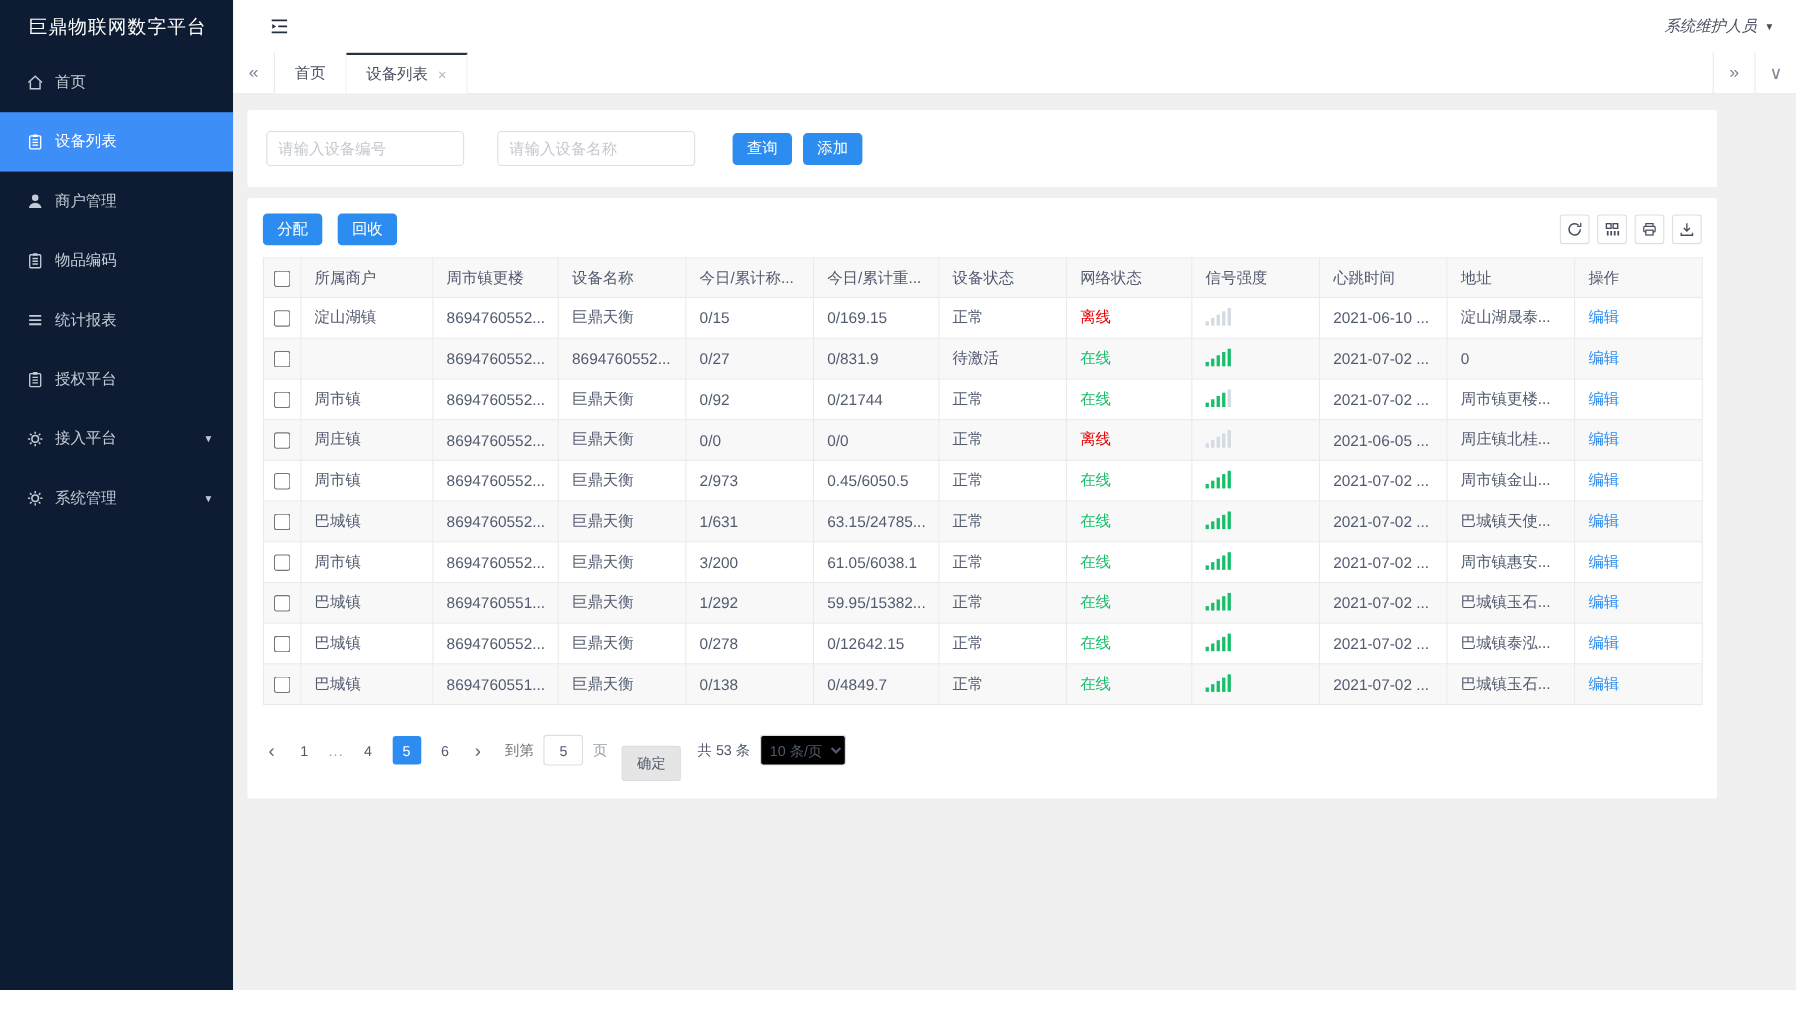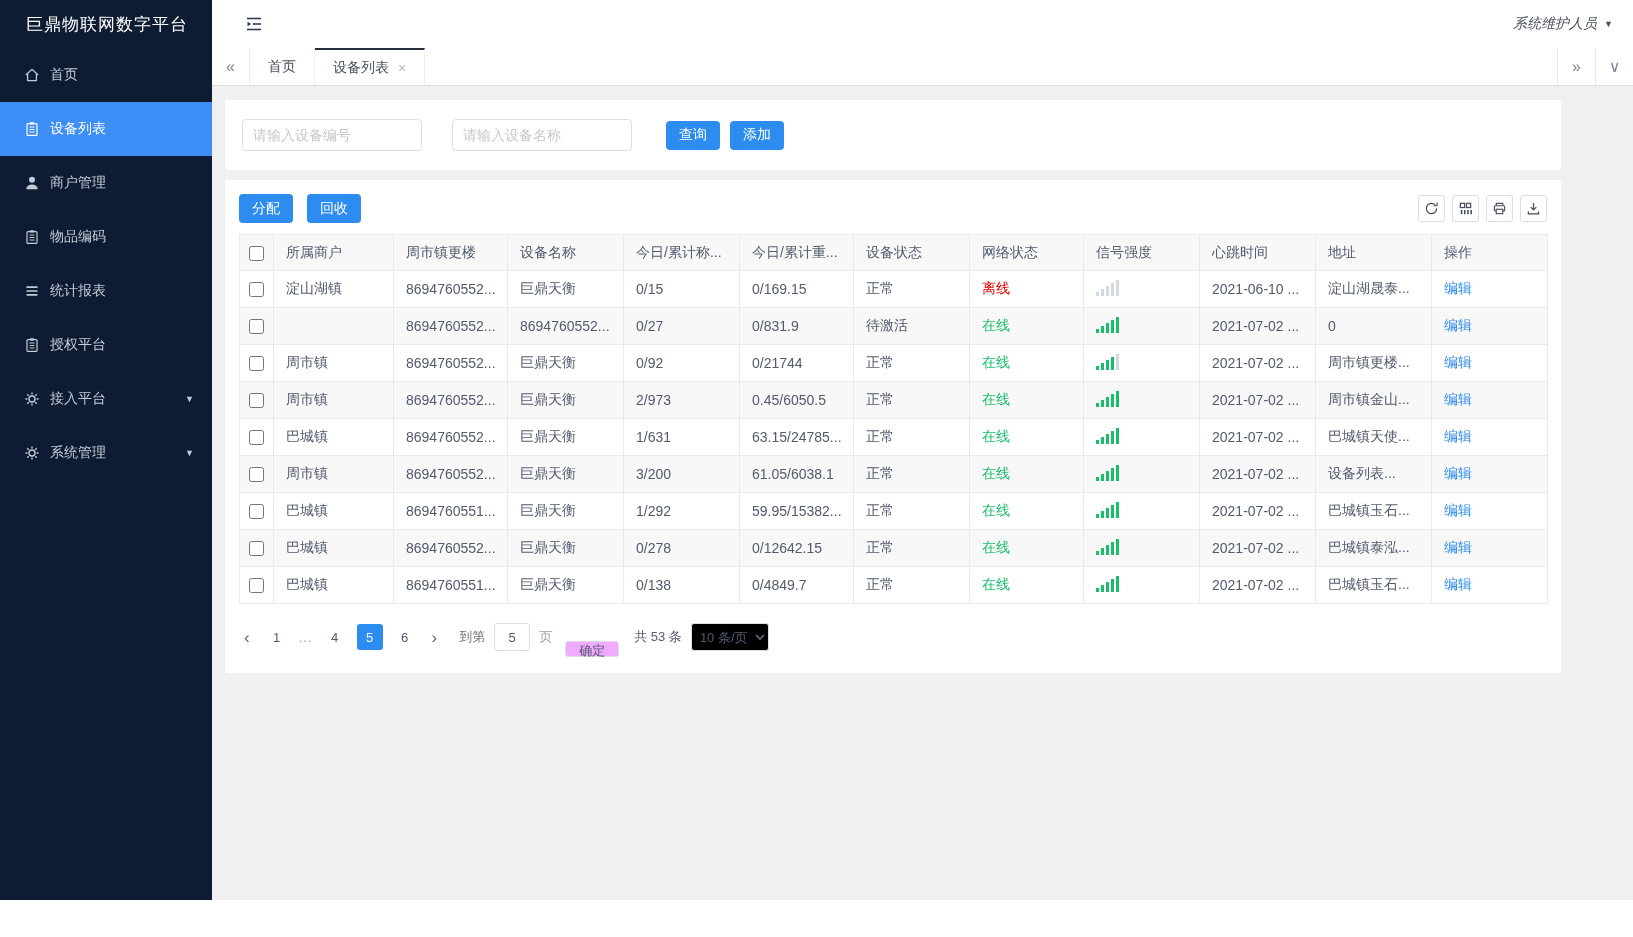--- a/index.html
+++ b/index.html
@@ -89,21 +89,21 @@
   .page-arrow { color:#666; font-size:17px; padding:0 5px; cursor:pointer; line-height:1; }
   .page-list { display:flex; align-items:center; gap:9px; }
   .page-num { min-width:26px; height:26px; display:flex; align-items:center; justify-content:center;
               border-radius:3px; cursor:pointer; color:#515a6e; }
   .page-num.active { background:#2d8cf0; color:#fff; }
   .page-ellipsis { color:#99a0ab; letter-spacing:1px; }
   .goto-label { margin-left:8px; color:#737373;text-align:center; }
   .goto-input { width:36px; height:28px; border:1px solid #dcdee2; border-radius:3px;
                 text-align:center; font-size:13px; color:#515a6e; outline:none; }
   .page-unit { color:#99a0ab; }
-  .confirm-btn { height:16px; padding:0 13px; border:1px solid #dcdee2; background:#f0abfc;
+  .confirm-btn { height:32px; padding:0 13px; border:1px solid #dcdee2; background:#e5e5e5;
                  border-radius:3px; color:#515a6e; font-size:13px; cursor:pointer; margin-left:4px;margin-top:24px; }
   .total-label { margin-left:6px; color:#515a6e; }
   .page-size-select { height:28px; border:1px solid #dcdee2; border-radius:3px; background:#000000;
                       color:#515a6e; font-size:13px; padding:0 4px; outline:none; }
 
   .bottom-strip { height:37px; background:#fff; }
 </style>
 </head>
 <body>
 
@@ -355,20 +355,40 @@
                     <i class="bar on" style="height: 10px;"></i>
                     <i class="bar on" style="height: 13px;"></i>
                     <i class="bar" style="height: 16px;"></i>
                   </span></td>
                 <td>2021-07-02 ...</td>
                 <td>周市镇更楼...</td>
                 <td><a class="edit-link">编辑</a></td>
               </tr>
               <tr>
                 <td class="col-check"><input type="checkbox" style=""></td>
+                <td>周庄镇</td>
+                <td>8694760552...</td>
+                <td>巨鼎天衡</td>
+                <td>0/0</td>
+                <td>0/0</td>
+                <td>正常</td>
+                <td class="offline">离线</td>
+                <td><span class="signal">
+                    <i class="bar" style="height: 4px;"></i>
+                    <i class="bar" style="height: 7px;"></i>
+                    <i class="bar" style="height: 10px;"></i>
+                    <i class="bar" style="height: 13px;"></i>
+                    <i class="bar" style="height: 16px;"></i>
+                  </span></td>
+                <td>2021-06-05 ...</td>
+                <td>周庄镇北桂...</td>
+                <td><a class="edit-link">编辑</a></td>
+              </tr>
+              <tr>
+                <td class="col-check"><input type="checkbox" style=""></td>
                 <td>周市镇</td>
                 <td>8694760552...</td>
                 <td>巨鼎天衡</td>
                 <td>2/973</td>
                 <td>0.45/6050.5</td>
                 <td>正常</td>
                 <td class="online">在线</td>
                 <td><span class="signal">
                     <i class="bar on" style="height: 4px;"></i>
                     <i class="bar on" style="height: 7px;"></i>
@@ -410,21 +430,21 @@
                 <td>正常</td>
                 <td class="online">在线</td>
                 <td><span class="signal">
                     <i class="bar on" style="height: 4px;"></i>
                     <i class="bar on" style="height: 7px;"></i>
                     <i class="bar on" style="height: 10px;"></i>
                     <i class="bar on" style="height: 13px;"></i>
                     <i class="bar on" style="height: 16px;"></i>
                   </span></td>
                 <td>2021-07-02 ...</td>
-                <td>设备列表...</td>
+                <td>周市镇惠安...</td>
                 <td><a class="edit-link">编辑</a></td>
               </tr>
               <tr>
                 <td class="col-check"><input type="checkbox" style=""></td>
                 <td>巴城镇</td>
                 <td>8694760551...</td>
                 <td>巨鼎天衡</td>
                 <td>1/292</td>
                 <td>59.95/15382...</td>
                 <td>正常</td>

